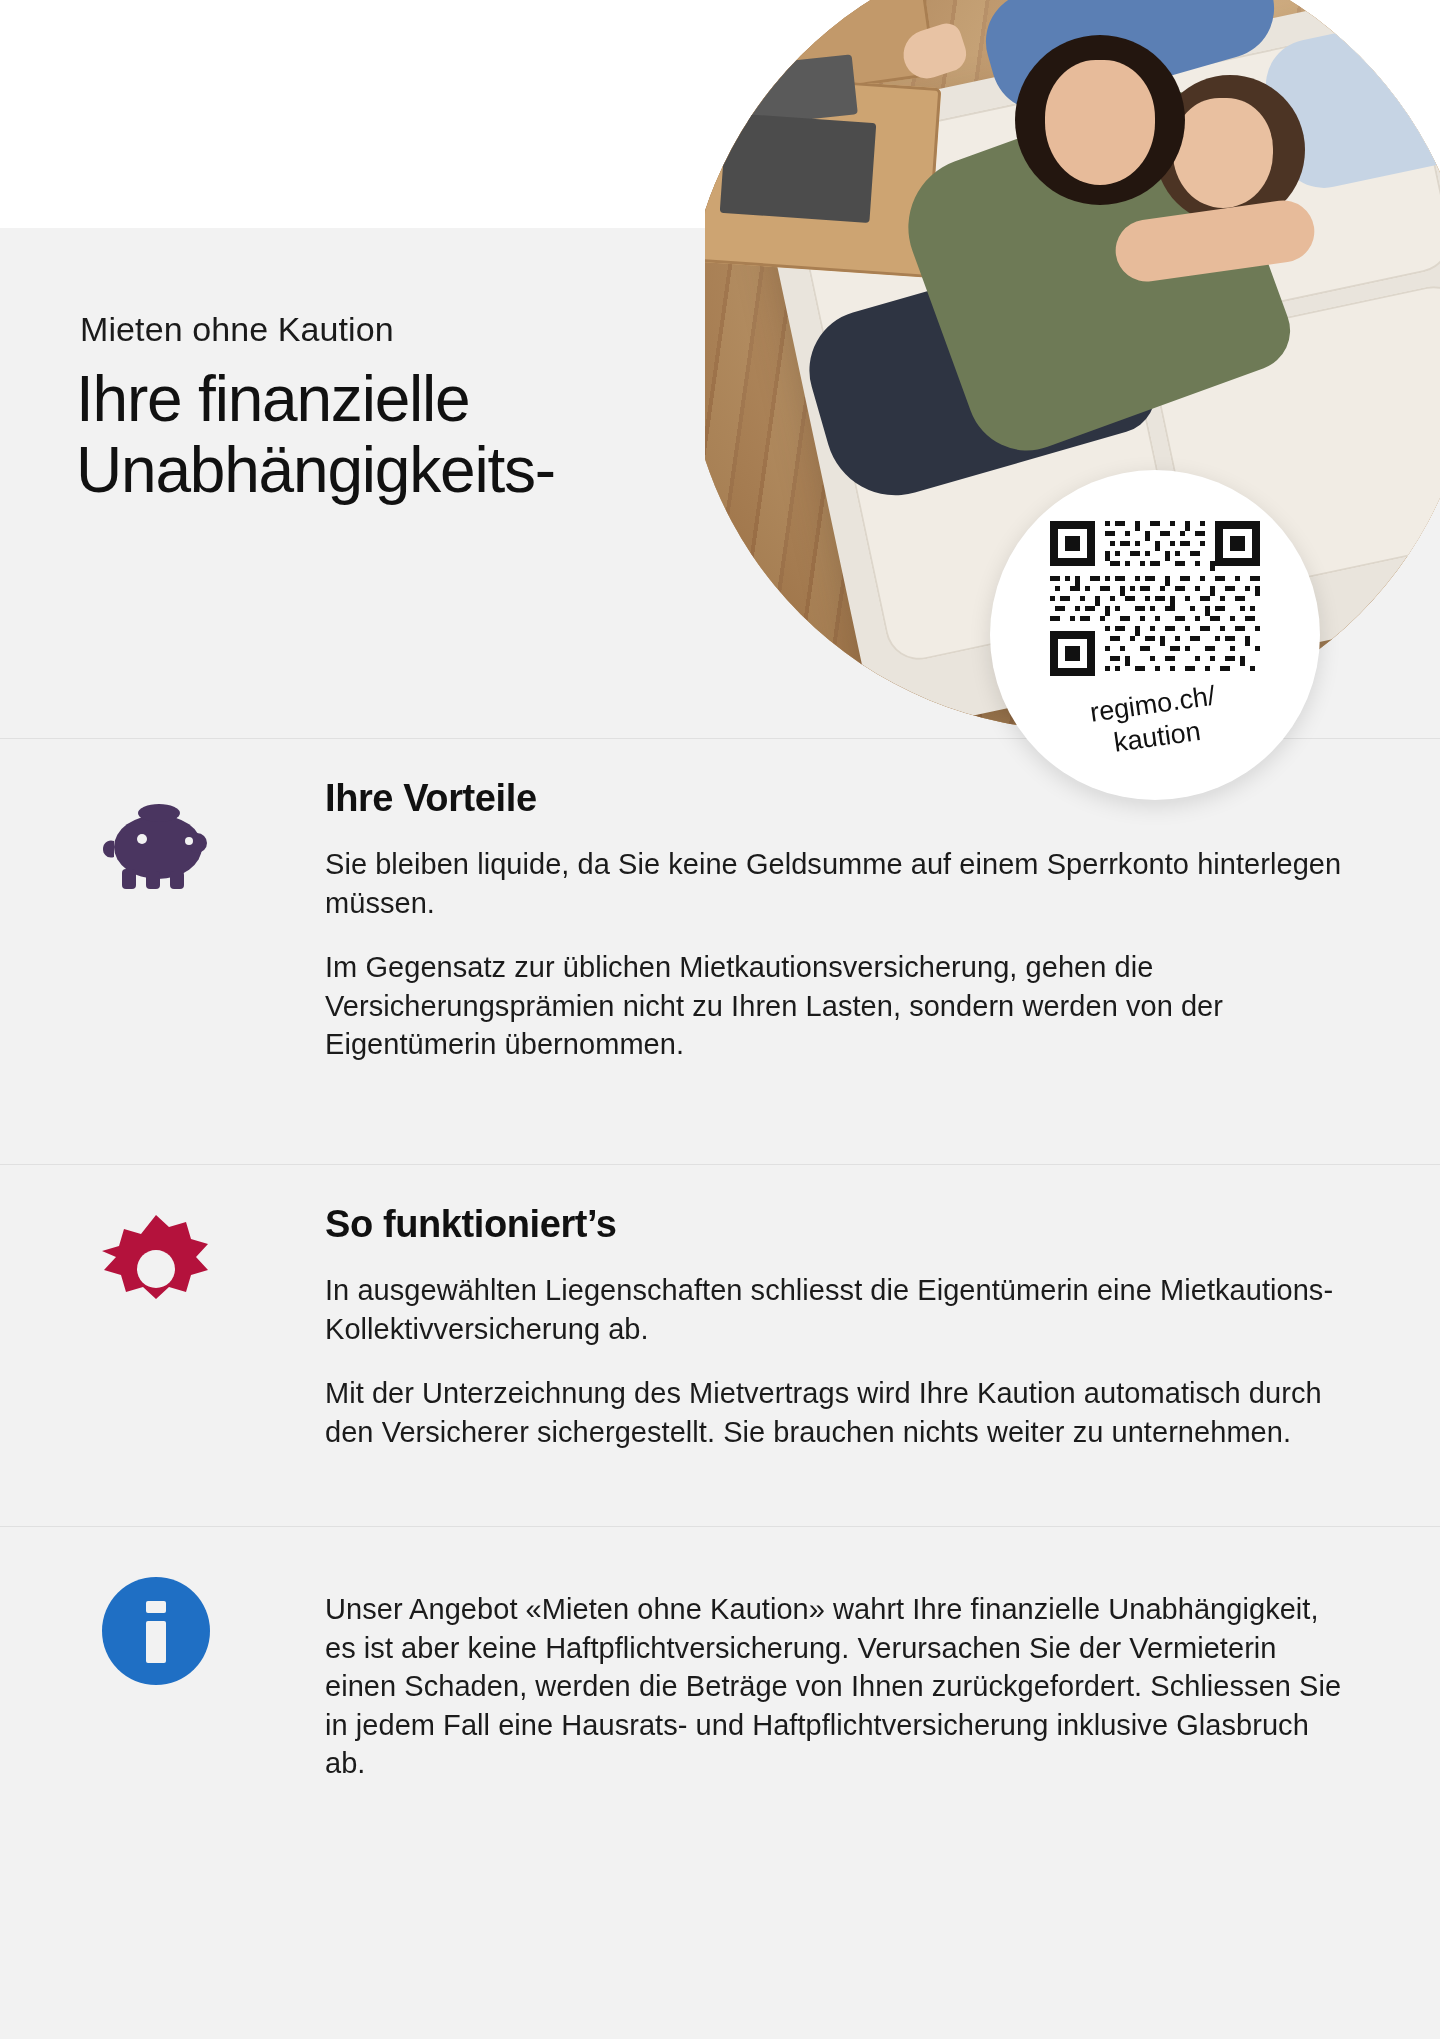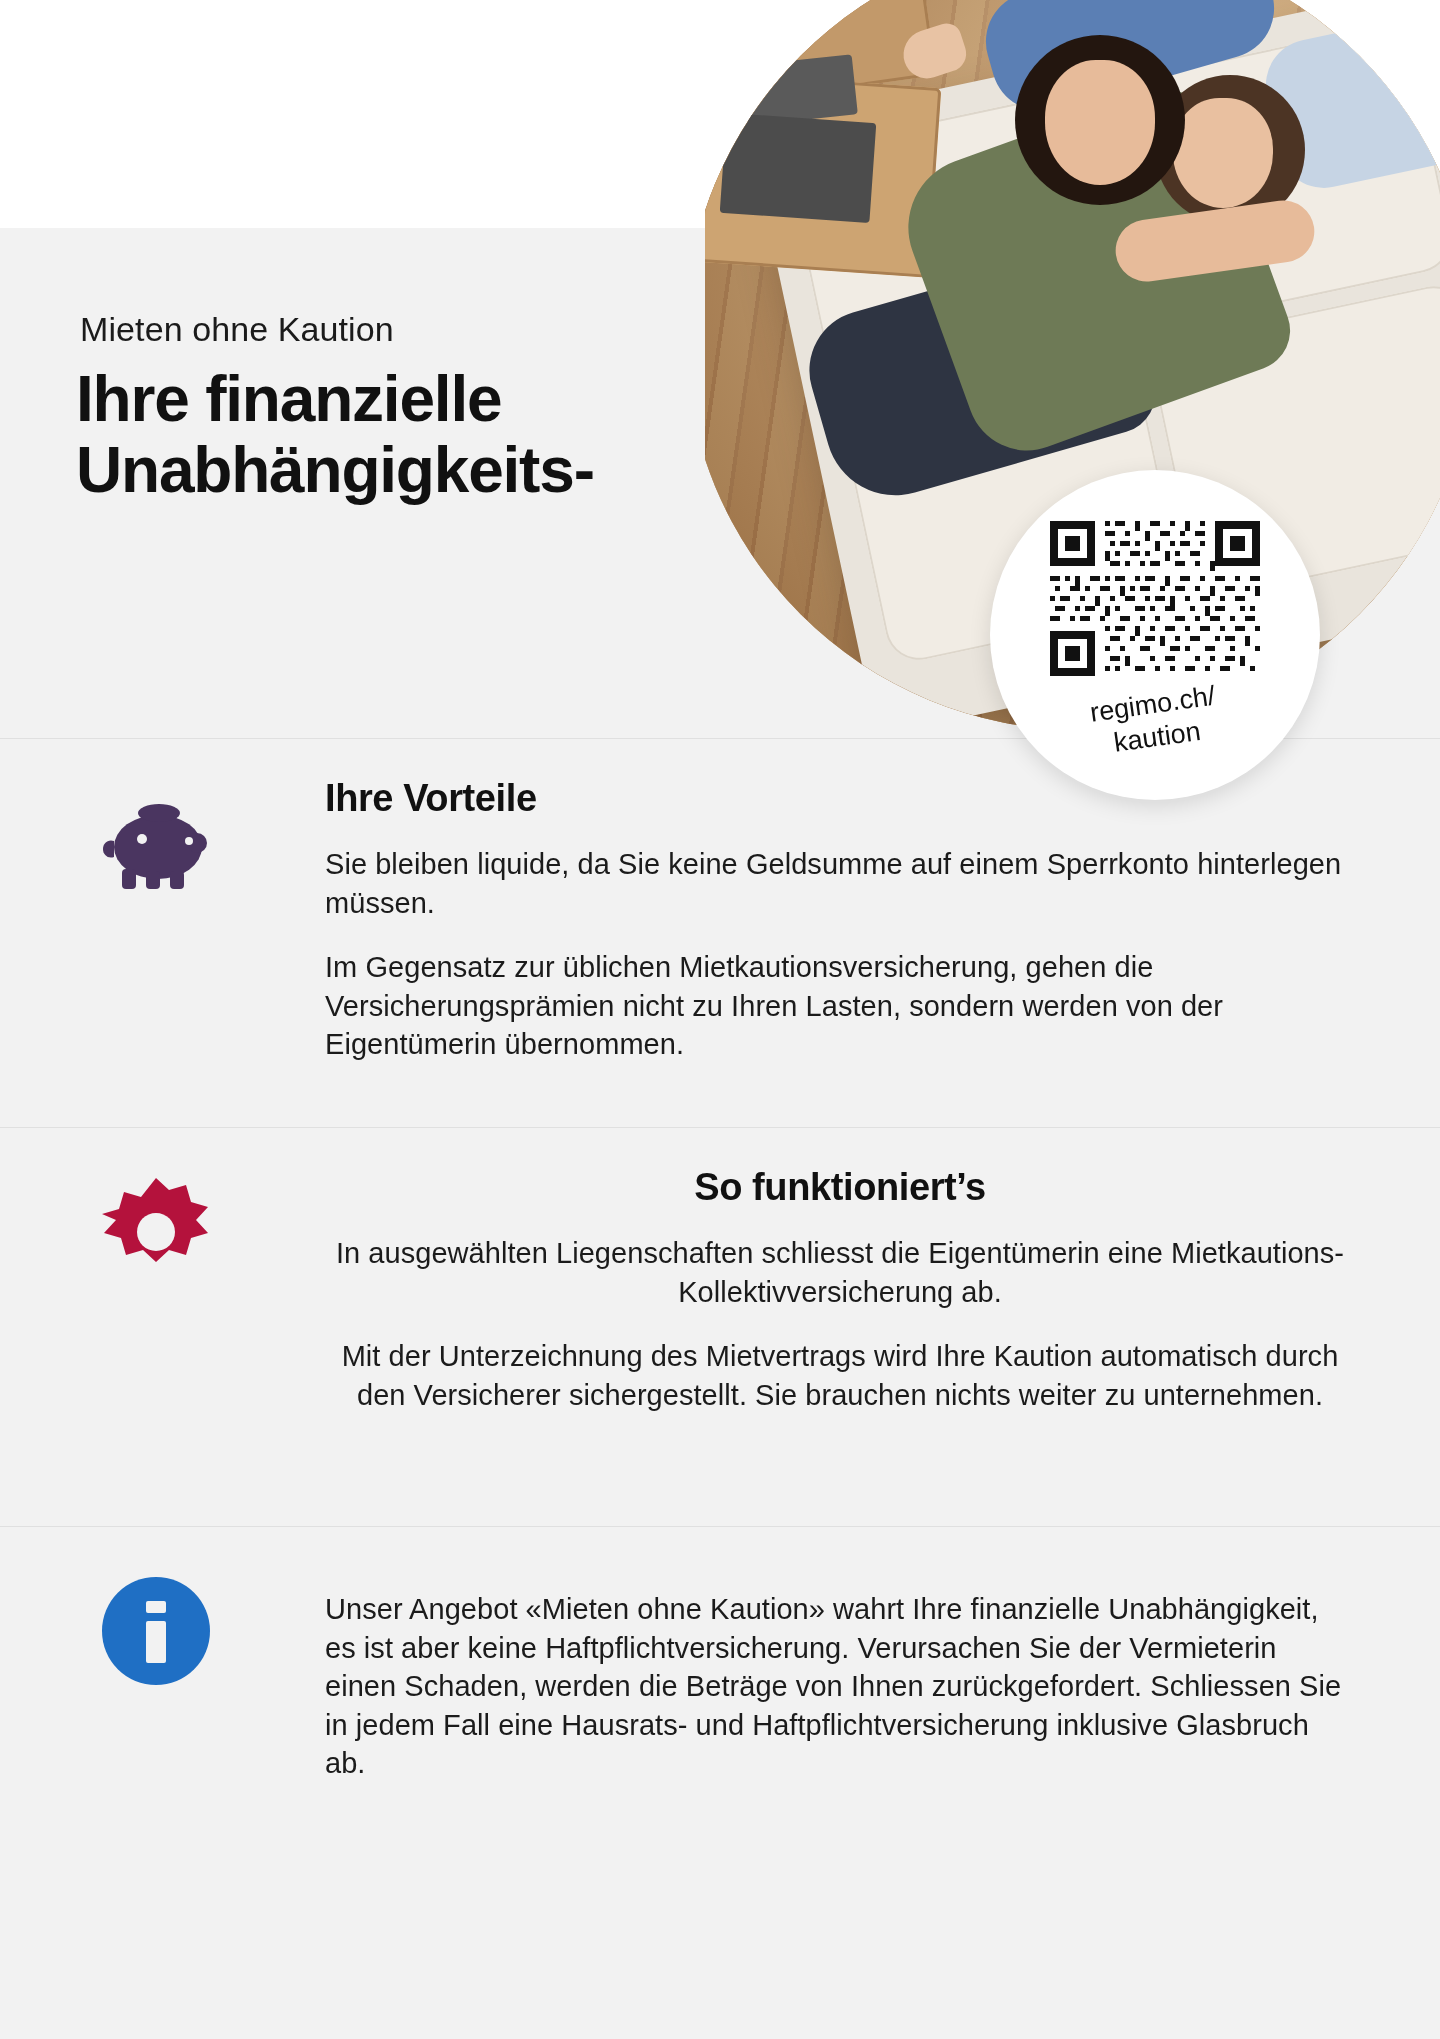--- a/index.html
+++ b/index.html
@@ -201,38 +201,38 @@
     font-size: 34px;
     color: #1b1b1b;
     letter-spacing: .1px;
     z-index: 5;
   }
   .headline {
     position: absolute;
     top: 364px; left: 76px;
     width: 790px;
     font-size: 64px;
-    font-weight: bold;
+    font-weight: normal;
     line-height: 1.11;
     letter-spacing: -1.2px;
     color: #111111;
     z-index: 5;
   }
 
   
   .section {
     position: absolute;
     left: 0;
     width: 1440px;
     border-top: 1px solid #e0e0e0;
     background: #f2f2f2;
     padding-left: 28px;
   }
   .sec1 { top: 738px; height: 338px; }
-  .sec2 { top: 1127px; height: 346px; text-align: center; }
+  .sec2 { top: 1164px; height: 346px; }
   .sec3 { top: 1526px; height: 513px; border-bottom: none; }
 
   .sec-icon {
     position: absolute;
     left: 96px;
     top: 44px;
     width: 120px;
     height: 120px;
   }
   .sec-body {

